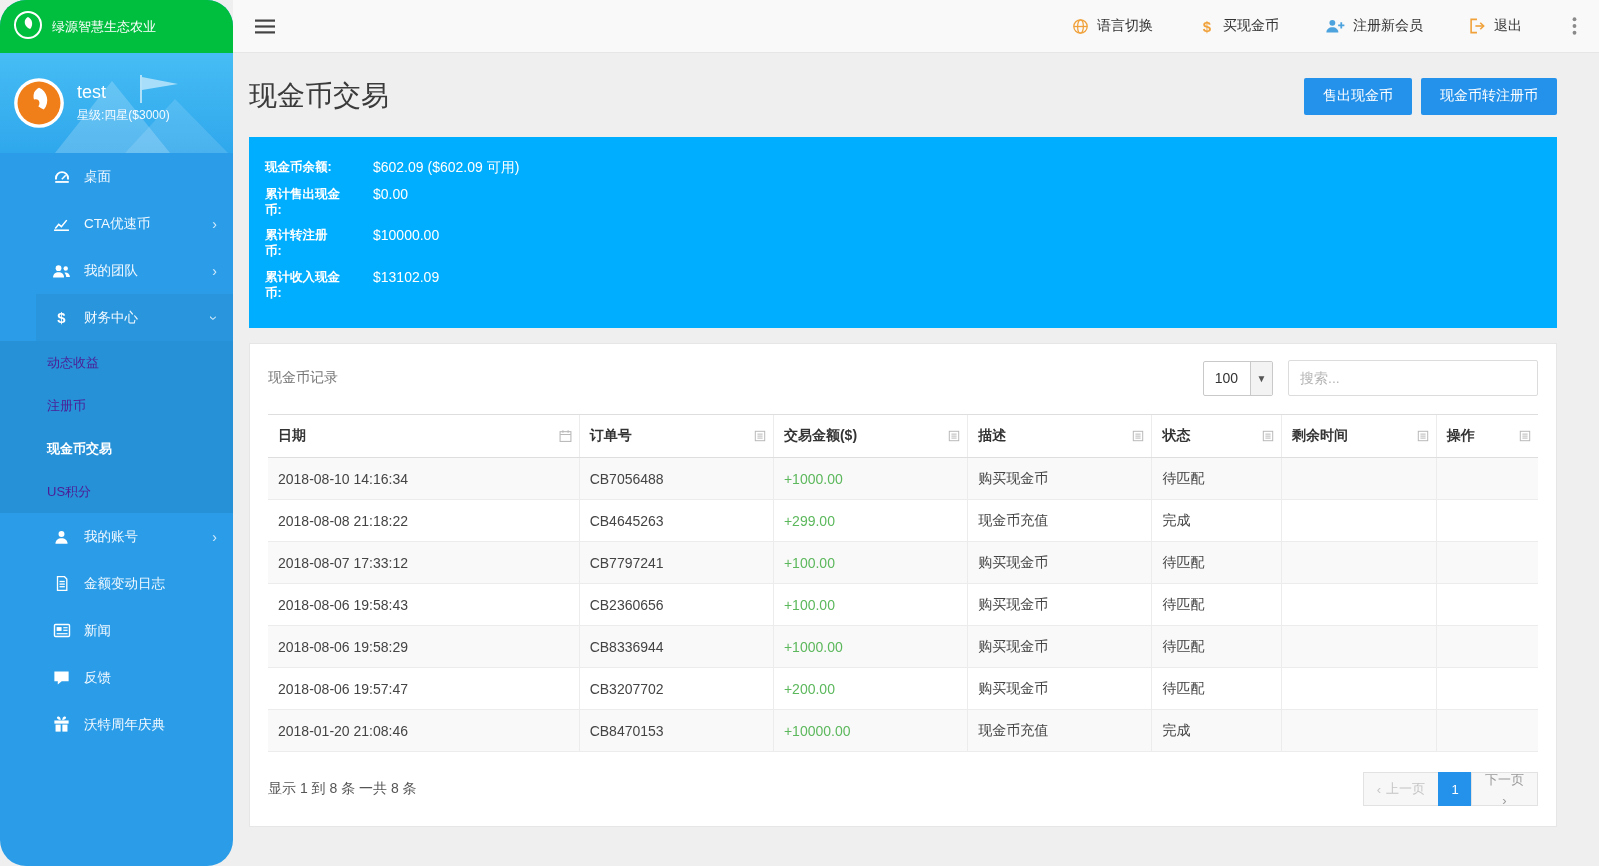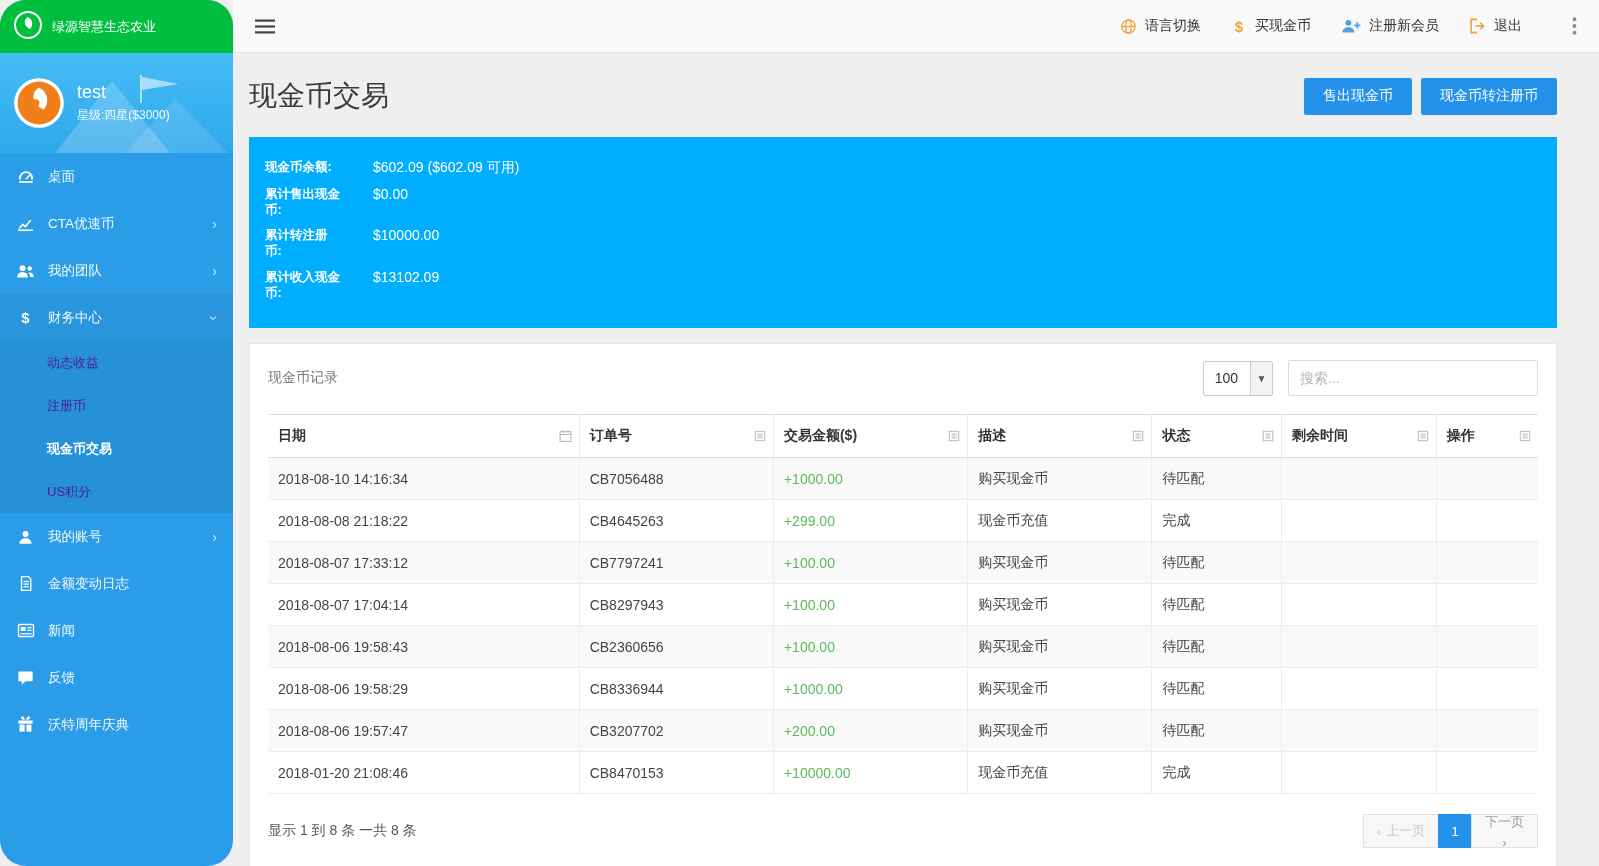--- a/index.html
+++ b/index.html
@@ -25,21 +25,21 @@
   .profile{ height:100px; flex:0 0 100px; position:relative; overflow:hidden;
     background:linear-gradient(180deg,#46bdf4,#2fa6ec 20%,#2fa7ec); 
     background:linear-gradient(180deg,#46bdf4,#2fa7ec);
     display:flex; align-items:center; padding:0 13px; gap:12px; }
   .profile-bg{ position:absolute; left:0; top:0; pointer-events:none; }
   .profile-info{ position:relative; }
   .profile-name{ font-size:18px; font-weight:400; }
   .profile-level{ font-size:12px; margin-top:4px; opacity:.95; }
   .avatar{ position:relative; width:52px; height:52px; border-radius:50%; flex:0 0 52px; overflow:hidden; }
   .menu{ flex:1; overflow:hidden; }
-  .menu-item{ height:47px; display:flex; align-items:center; padding:17px 16px; gap:13px; font-size:13.5px; color:#f2f9ff; cursor:pointer; }
+  .menu-item{ height:47px; display:flex; align-items:center; padding:17px 16px; gap:13px; font-size:13.5px; color:#f2f9ff; cursor:pointer;margin-left:36px; }
   .menu-item.active-parent{ background:rgba(0,0,0,.05); }
   .mi-icon{ width:19px; display:inline-flex; justify-content:center; color:#fff; }
   .chev{ margin-left:auto; font-size:14px; opacity:.85; line-height:1; }
   .chev.down{ display:inline-block; transform:rotate(90deg); }
   .submenu{ background:rgba(0,0,0,.07); }
   .submenu-item{ height:43px; display:flex; align-items:center; padding-left:47px; font-size:13px; color:#4c1d95; cursor:pointer; }
   .submenu-item.active{ font-weight:bold; color:#fff; }
 
   
   .main{ flex:1; display:flex; flex-direction:column; background:#efefef; min-width:0; }
@@ -239,21 +239,21 @@
       <button class="hamburger">
         <svg width="20" height="15" viewBox="0 0 20 15">
             <g fill="#444">
               <rect y="0.5" width="20" height="2.2"></rect>
               <rect y="6.4" width="20" height="2.2"></rect>
               <rect y="12.3" width="20" height="2.2"></rect>
             </g>
           </svg>
       </button>
       <div class="topbar-right">
-        <div style="display:flex;align-items:center;gap:30px;" id="topbar-items">
+        <div style="display:flex;align-items:center;gap:46px;" id="topbar-items">
             <div class="topbar-item">
               <span class="icon" style="display: inline-flex; color: rgb(240, 161, 58);">
                 <svg width="17" height="17" viewBox="0 0 16 16" fill="none" stroke="currentColor" stroke-width="1.2">
                   <circle cx="8" cy="8" r="6.3"></circle>
                   <ellipse cx="8" cy="8" rx="2.7" ry="6.3"></ellipse>
                   <line x1="1.7" y1="8" x2="14.3" y2="8"></line>
                 </svg>
               </span>
               <span>语言切换</span>
             </div>
@@ -420,29 +420,20 @@
               <tr>
                 <td>2018-08-07 17:33:12</td>
                 <td>CB7797241</td>
                 <td class="amount">+100.00</td>
                 <td>购买现金币</td>
                 <td>待匹配</td>
                 <td></td>
                 <td></td>
               </tr>
               <tr>
-                <td>2018-08-07 17:04:14</td>
-                <td>CB8297943</td>
-                <td class="amount">+100.00</td>
-                <td>购买现金币</td>
-                <td>待匹配</td>
-                <td></td>
-                <td></td>
-              </tr>
-              <tr>
                 <td>2018-08-06 19:58:43</td>
                 <td>CB2360656</td>
                 <td class="amount">+100.00</td>
                 <td>购买现金币</td>
                 <td>待匹配</td>
                 <td></td>
                 <td></td>
               </tr>
               <tr>
                 <td>2018-08-06 19:58:29</td>

